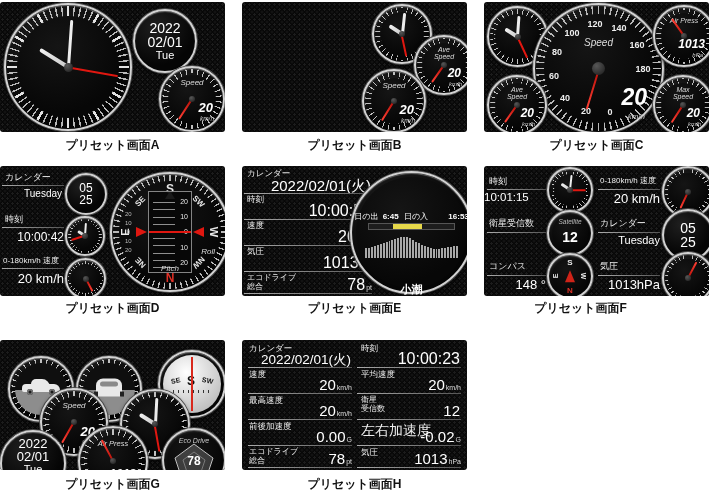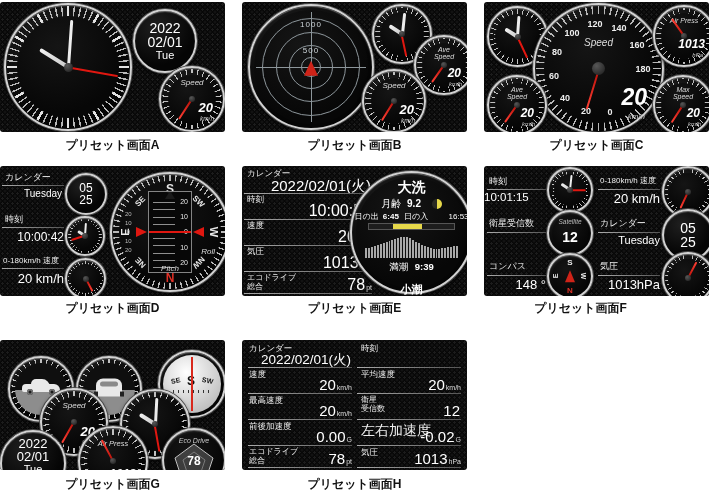--- a/index.html
+++ b/index.html
@@ -66,32 +66,20 @@
     <div class="glabel" style="top:11px;font-size:8px">Speed</div>
     <div class="needle" style="height:24px;transform:rotate(213deg)"></div>
     <div class="ccap sm"></div>
     <div class="gval" style="right:10px;bottom:15px;font-size:13px">20</div>
     <div class="gunit" style="right:9px;bottom:8px;font-size:6.5px">km/h</div>
   </div>
 </div>
 <div class="cap" style="left:0;top:137px">プリセット画面A</div>
 
 <div class="panel" style="left:242px;top:2px">
-  <div class="circ" style="left:6px;top:2px;width:122px;height:122px">
-    <div class="face" style="inset:4px"></div>
-    <div class="ring" style="width:96px;height:96px"></div>
-    <div class="ring" style="width:68px;height:68px"></div>
-    <div class="ring" style="width:42px;height:42px"></div>
-    <div class="ring" style="width:18px;height:18px"></div>
-    <div class="xline" style="left:50%;top:6px;bottom:6px;width:1px"></div>
-    <div class="xline" style="top:50%;left:6px;right:6px;height:1px"></div>
-    <div style="position:absolute;left:50%;top:14px;transform:translateX(-50%);font-size:8px;letter-spacing:1px;color:#cdd4d8">1000</div>
-    <div style="position:absolute;left:50%;top:40px;transform:translateX(-50%);font-size:8px;letter-spacing:1px;color:#cdd4d8">500</div>
-    <div class="tri-up" style="left:50%;top:50%;transform:translate(-50%,-42%)"></div>
-  </div>
   <div class="circ" style="left:130px;top:2px;width:56px;height:56px">
     <div class="ticks tg"></div>
     <div class="face" style="inset:6px"></div>
     <div class="hand hh" style="height:15px;transform:rotate(-57deg)"></div>
     <div class="hand mh" style="height:21px;transform:rotate(6deg)"></div>
     <div class="hand sh" style="height:23px;transform:rotate(168deg)"></div>
     <div class="ccap sm"></div>
   </div>
   <div class="circ" style="left:172px;top:33px;width:56px;height:56px">
     <div class="ticks tg"></div>
@@ -255,31 +243,25 @@
   <div class="rule" style="left:2px;top:79px;width:128px"></div>
   <div class="lbl" style="left:5px;top:81px;font-size:8.5px">気圧</div>
   <div class="ev" style="left:2px;top:88px;width:128px;font-size:16px"><span>1013</span><span class="unit">hPa</span></div>
   <div class="rule" style="left:2px;top:105px;width:128px"></div>
   <div class="lbl" style="left:5px;top:107px;font-size:8px">エコドライブ
 総合</div>
   <div class="ev" style="left:2px;top:110px;width:128px;font-size:16px"><span>78</span><span class="unit">pt</span></div>
   <div class="rule" style="left:2px;top:127px;width:128px"></div>
   <div class="circ" style="left:108px;top:5px;width:119px;height:119px">
     <div class="face" style="inset:4px"></div>
-    <div style="position:absolute;left:0;right:0;top:6px;text-align:center;font-size:14px;font-weight:700;color:#fff">大洗</div>
-    <div style="position:absolute;left:0;right:0;top:24px;text-align:center;font-size:10px;color:#fff">
-      <span>月齢</span>
-      <span style="font-weight:700;margin-left:3px">9.2</span>
-      <span style="display:inline-block;width:10px;height:10px;border-radius:50%;background:linear-gradient(90deg,#2a2a22 45%,#e6d84a 45%);vertical-align:-2px;margin-left:8px"></span>
-    </div>
     <div style="position:absolute;left:0;right:0;top:38px;text-align:center;font-size:8px;color:#fff;white-space:nowrap">
       <span>日の出</span>
       <span style="font-weight:700;margin:0 3px 0 2px">6:45</span>
       <span>日の入</span>
-      <span style="font-weight:400;margin-left:18px">16:53</span>
+      <span style="font-weight:700;margin-left:18px">16:53</span>
     </div>
     <div style="position:absolute;left:16px;right:16px;top:50px;height:5px;background:#1d1d1d;border:1px solid #555">
       <div style="position:absolute;left:28%;width:34%;top:0;bottom:0;background:#e6d84a"></div>
     </div>
     <div style="position:absolute;left:13px;right:13px;top:59px;height:26px;display:flex;align-items:flex-end;gap:1px">
         <div class="tbar" style="height: 38%;"></div>
         <div class="tbar" style="height: 40%;"></div>
         <div class="tbar" style="height: 43%;"></div>
         <div class="tbar" style="height: 46%;"></div>
         <div class="tbar" style="height: 50%;"></div>
@@ -304,24 +286,20 @@
         <div class="tbar" style="height: 36%;"></div>
         <div class="tbar" style="height: 35%;"></div>
         <div class="tbar" style="height: 36%;"></div>
         <div class="tbar" style="height: 38%;"></div>
         <div class="tbar" style="height: 40%;"></div>
         <div class="tbar" style="height: 42%;"></div>
         <div class="tbar" style="height: 44%;"></div>
         <div class="tbar" style="height: 46%;"></div>
         <div class="tbar" style="height: 48%;"></div>
       </div>
-    <div style="position:absolute;left:0;right:0;top:88px;text-align:center;font-size:9.5px;color:#fff">
-      <span>満潮</span>
-      <span style="font-weight:700;margin-left:4px">9:39</span>
-    </div>
     <div style="position:absolute;left:0;right:0;top:109px;text-align:center;font-size:11px;font-weight:700;color:#fff">小潮</div>
   </div>
 </div>
 <div class="cap" style="left:242px;top:300px">プリセット画面E</div>
 
 <div class="panel" style="left:484px;top:166px">
   <div class="lbl" style="left:5px;top:10px">時刻</div>
   <div class="rule" style="left:3px;top:23px;width:59px"></div>
   <div class="bigv" style="left:0;top:25px;width:41px;font-size:11.5px">10:01:15</div>
   <div class="circ" style="left:63px;top:1px;width:42px;height:42px">
@@ -468,20 +446,21 @@
   <div class="rule" style="left:6px;top:79px;width:104px"></div>
   <div class="lbl" style="left:7px;top:82px;font-size:8.5px">前後加速度</div>
   <div class="ev" style="left:6px;top:88px;width:104px;font-size:15px"><span>0.00</span><span class="unit">G</span></div>
   <div class="rule" style="left:6px;top:105px;width:104px"></div>
   <div class="lbl" style="left:7px;top:107px;font-size:8px">エコドライブ
 総合</div>
   <div class="ev" style="left:6px;top:110px;width:104px;font-size:15px"><span>78</span><span class="unit">pt</span></div>
   <div class="rule" style="left:6px;top:127px;width:104px"></div>
 
   <div class="lbl" style="left:119px;top:4px;font-size:8.5px">時刻</div>
+  <div class="ev" style="left:115px;top:10px;width:104px;font-size:16px"><span>10:00:23</span><span class="unit"></span></div>
   <div class="rule" style="left:115px;top:27px;width:104px"></div>
   <div class="lbl" style="left:119px;top:30px;font-size:8.5px">平均速度</div>
   <div class="ev" style="left:115px;top:36px;width:104px;font-size:15px"><span>20</span><span class="unit">km/h</span></div>
   <div class="rule" style="left:115px;top:53px;width:104px"></div>
   <div class="lbl" style="left:119px;top:55px;font-size:8px">衛星
 受信数</div>
   <div class="ev" style="left:115px;top:62px;width:104px;font-size:15px"><span>12</span><span class="unit"></span></div>
   <div class="rule" style="left:115px;top:79px;width:104px"></div>
   <div class="lbl" style="left:119px;top:82px;font-size:14px">左右加速度</div>
   <div class="ev" style="left:115px;top:88px;width:104px;font-size:15px"><span>-0.02</span><span class="unit">G</span></div>

